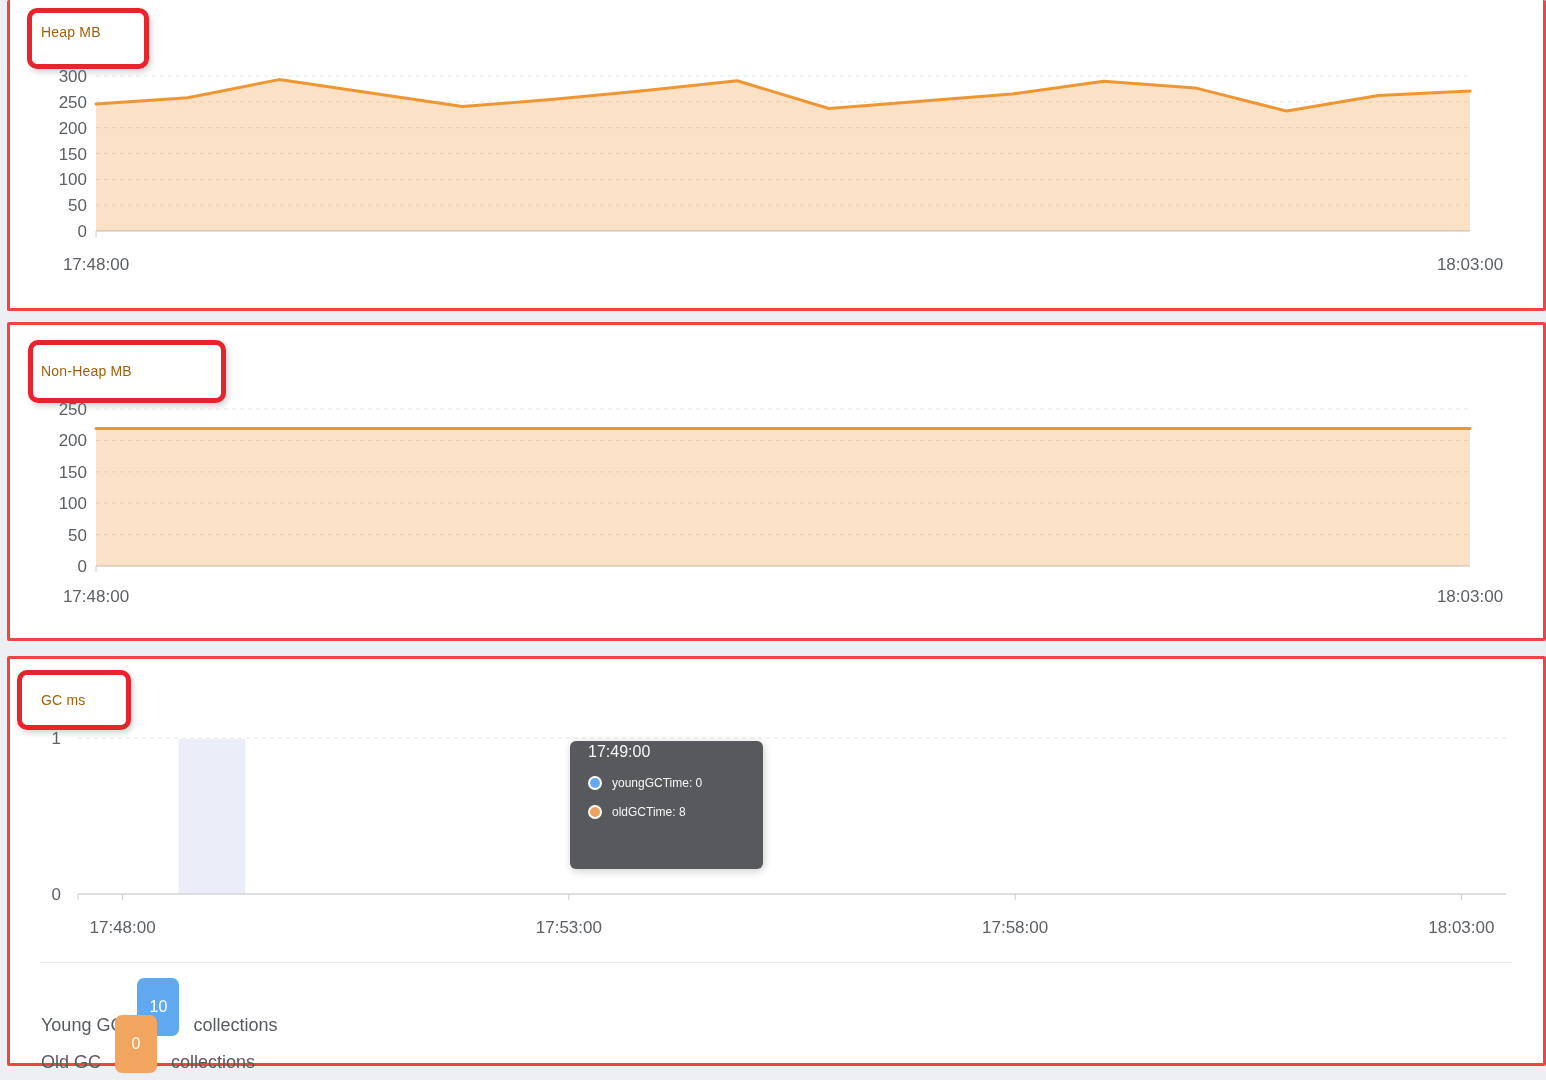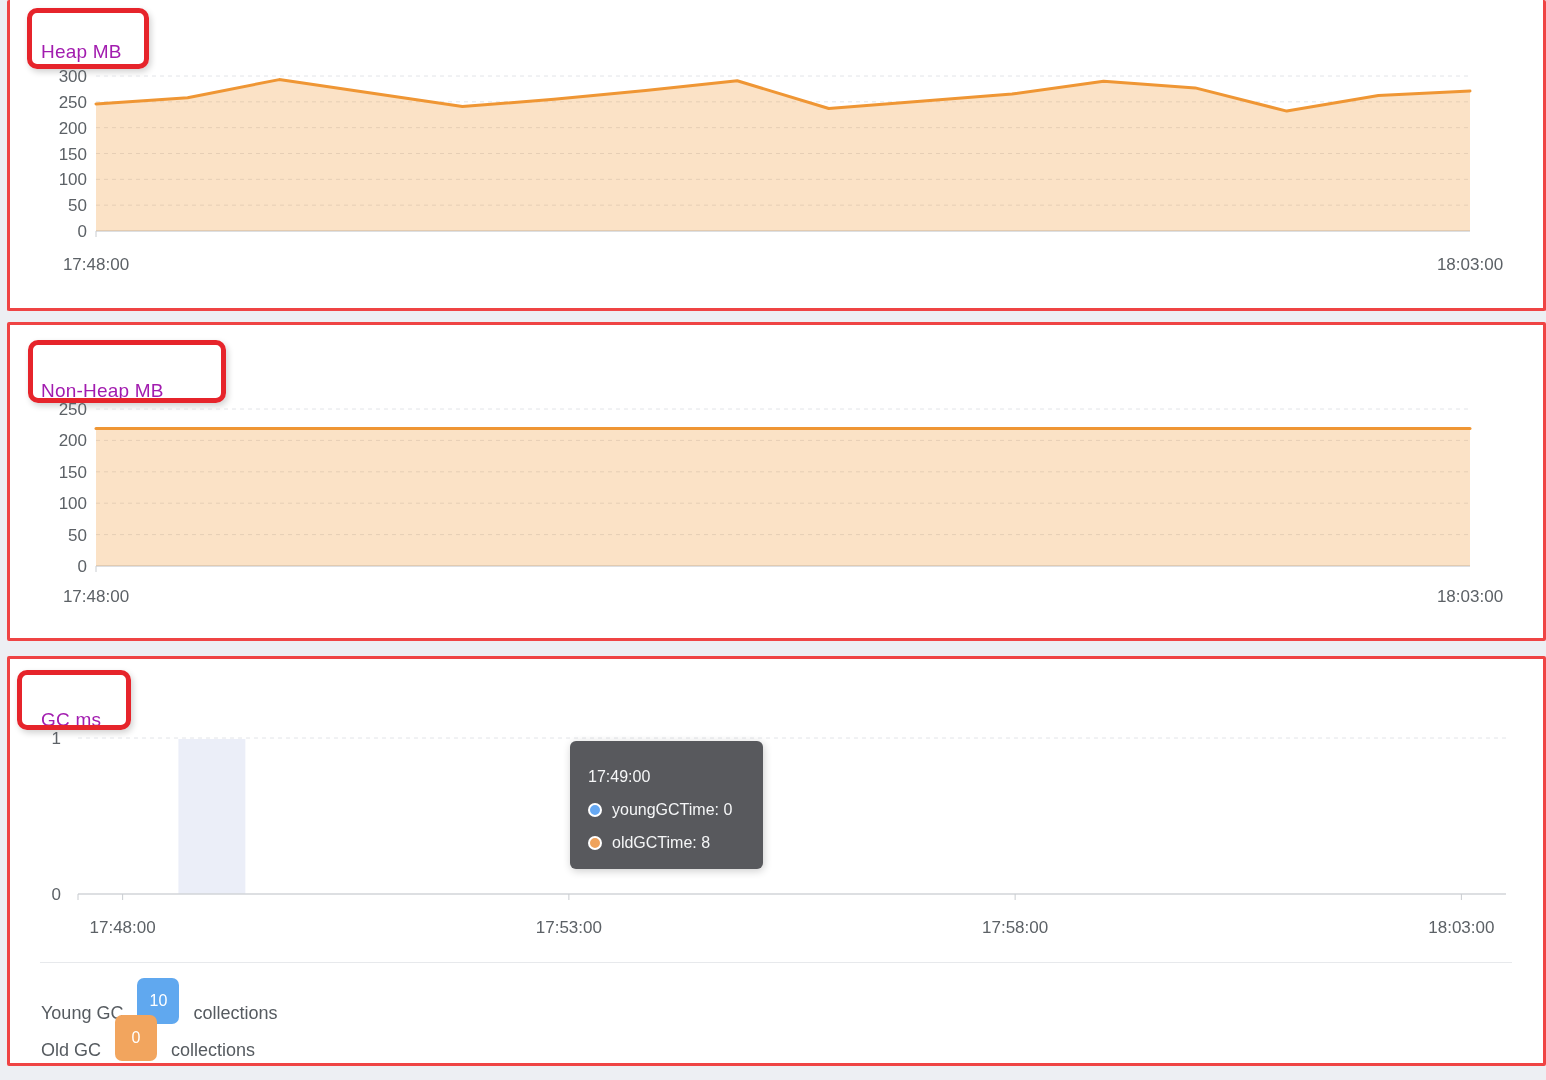--- a/index.html
+++ b/index.html
@@ -1,40 +1,40 @@
 <!DOCTYPE html>
 <html><head>
 <meta charset="utf-8">
 <style>
   html,body{margin:0;padding:0;background:#edeff3;font-family:"Liberation Sans",sans-serif;}
   .page{position:relative;width:1546px;height:1080px;background:#edeff3;overflow:hidden;}
   .panel{position:absolute;left:7px;right:0;background:#ffffff;border:3px solid #ef4444;border-radius:2px;box-sizing:border-box;}
   #panel-heap{top:0;height:311px;border-top:none;}
   #panel-nonheap{top:322px;height:319px;}
   #panel-gc{top:656px;height:410px;}
-  .chart-title{position:absolute;font-size:19px;color:#a21caf;letter-spacing:.2px;white-space:nowrap;margin-top:17px;}
+  .chart-title{position:absolute;font-size:14px;color:#a16207;letter-spacing:.2px;white-space:nowrap;}
   #panel-heap .chart-title{left:31px;top:24px;}
   #panel-nonheap .chart-title{left:31px;top:38px;}
   #panel-gc .chart-title{left:31px;top:33px;}
   .annotation-box{position:absolute;border:5px solid #e6242b;border-radius:10px;box-shadow:2px 3px 6px rgba(0,0,0,0.18);background:transparent;pointer-events:none;}
   #anno-heap{left:17px;top:8px;width:112px;height:51px;}
   #anno-nonheap{left:18px;top:15px;width:188px;height:53px;}
   #anno-gc{left:7px;top:11px;width:104px;height:50px;}
   svg{position:absolute;left:0;top:0;}
   svg text{font-family:"Liberation Sans",sans-serif;font-size:17px;fill:#5c6166;}
   .tooltip{position:absolute;left:560px;top:82px;width:193px;height:128px;box-sizing:border-box;
-    background:#58595d;border-radius:6px;padding:25px 16px;box-shadow:1px 2px 8px rgba(0,0,0,0.2);}
+    background:#58595d;border-radius:6px;padding:0 16px;box-shadow:1px 2px 8px rgba(0,0,0,0.2);}
   .tooltip .tip-time{color:#f5f6f7;font-size:16px;margin:2px 0 14px 2px;}
-  .tooltip .tip-row{display:flex;align-items:center;margin-top:15px;color:#f5f6f7;font-size:16px;}
+  .tooltip .tip-row{display:flex;margin-top:15px;color:#f5f6f7;font-size:12px;}
   .tip-dot{width:10px;height:10px;border-radius:50%;border:2px solid #ffffff;margin:0 10px 0 2px;flex:0 0 auto;}
   .footer-divider{position:absolute;left:30px;top:303px;width:1472px;height:0;border-top:1px solid #e7e9ec;}
   .gc-row{position:absolute;left:31px;display:flex;align-items:flex-end;gap:14px;font-size:18px;color:#565b60;}
   #row-young{top:319px;}
   #row-old{top:356px;}
-  .badge{display:inline-block;min-width:18px;height:30px;line-height:30px;padding:8px 12px;border-radius:7px;
+  .badge{display:inline-block;min-width:18px;height:30px;line-height:30px;padding:14px 12px;border-radius:7px;
     color:#ffffff;font-size:16px;text-align:center;}
 </style>
 </head>
 <body>
 
 <div class="page">
 
   <section class="panel" id="panel-heap">
     <div class="chart-title">Heap MB</div>
     <div class="annotation-box" id="anno-heap" style="border-color: rgb(230, 36, 43);"></div>

